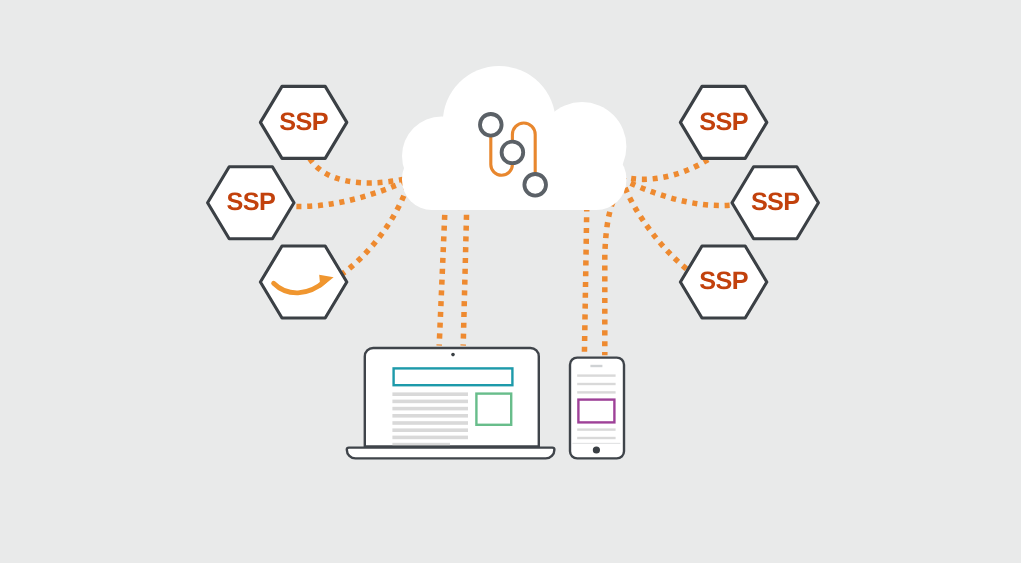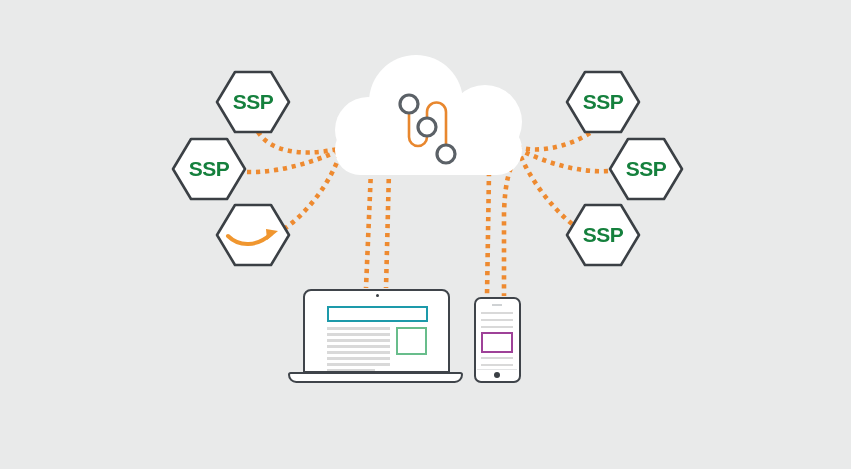--- a/index.html
+++ b/index.html
@@ -7,21 +7,21 @@
   .scene{position:relative;width:851px;height:469px;background:#e9eaea;overflow:hidden;}
   .layer{position:absolute;left:0;top:0;}
   svg{display:block;}
   
   .connector{fill:none;stroke:#ee8a30;stroke-width:4.6;stroke-dasharray:4.2 4.8;}
   
   .hex{position:absolute;width:76px;height:64px;z-index:3;}
   .hex svg{position:absolute;left:0;top:0;}
   .hex polygon{fill:#ffffff;stroke:#3b4045;stroke-width:2.6;stroke-linejoin:round;}
   .hex-label{position:absolute;left:0;top:0;width:76px;height:64px;display:flex;align-items:center;justify-content:center;
-             font-weight:700;font-size:21px;letter-spacing:-0.5px;color:#15803d;}
+             font-weight:700;font-size:21px;letter-spacing:-0.5px;color:#c2410c;}
   
   .cloud{position:absolute;left:328px;top:50px;z-index:2;}
   .cloud-icon{position:absolute;left:395px;top:90px;z-index:3;}
   
   .laptop-screen{position:absolute;left:303px;top:289px;width:147px;height:84px;background:#fff;
                  border:2.5px solid #3f444a;border-radius:8px 8px 0 0;box-sizing:border-box;z-index:4;}
   .laptop-camera{position:absolute;left:71px;top:3px;width:3px;height:3px;border-radius:50%;background:#3a3f44;}
   .laptop-banner{position:absolute;left:22px;top:15px;width:101px;height:16px;border:2.5px solid #1d9aaa;box-sizing:border-box;background:#fff;}
   .laptop-lines{position:absolute;left:22px;top:36px;}
   .tline{height:2.6px;background:#d9d9d9;margin-bottom:3.4px;}

